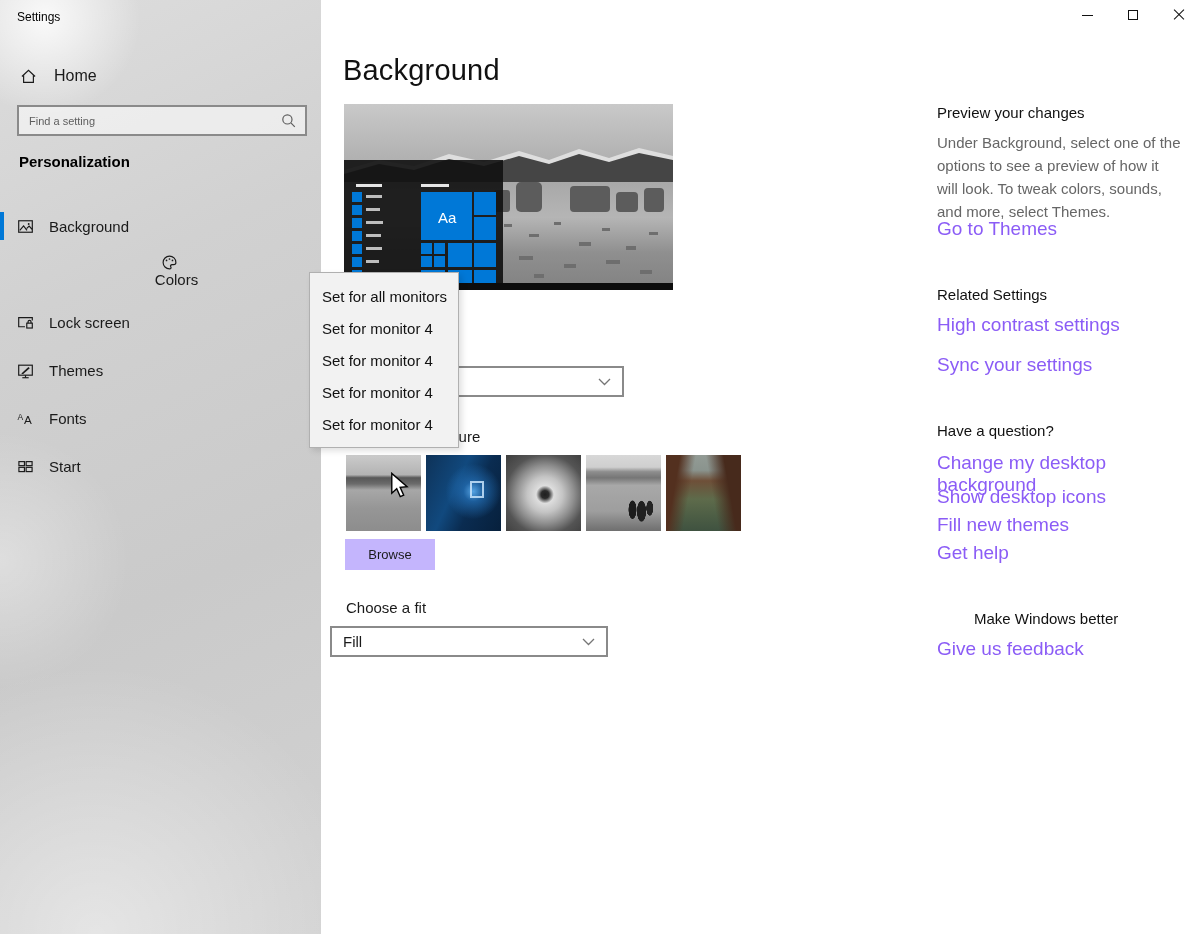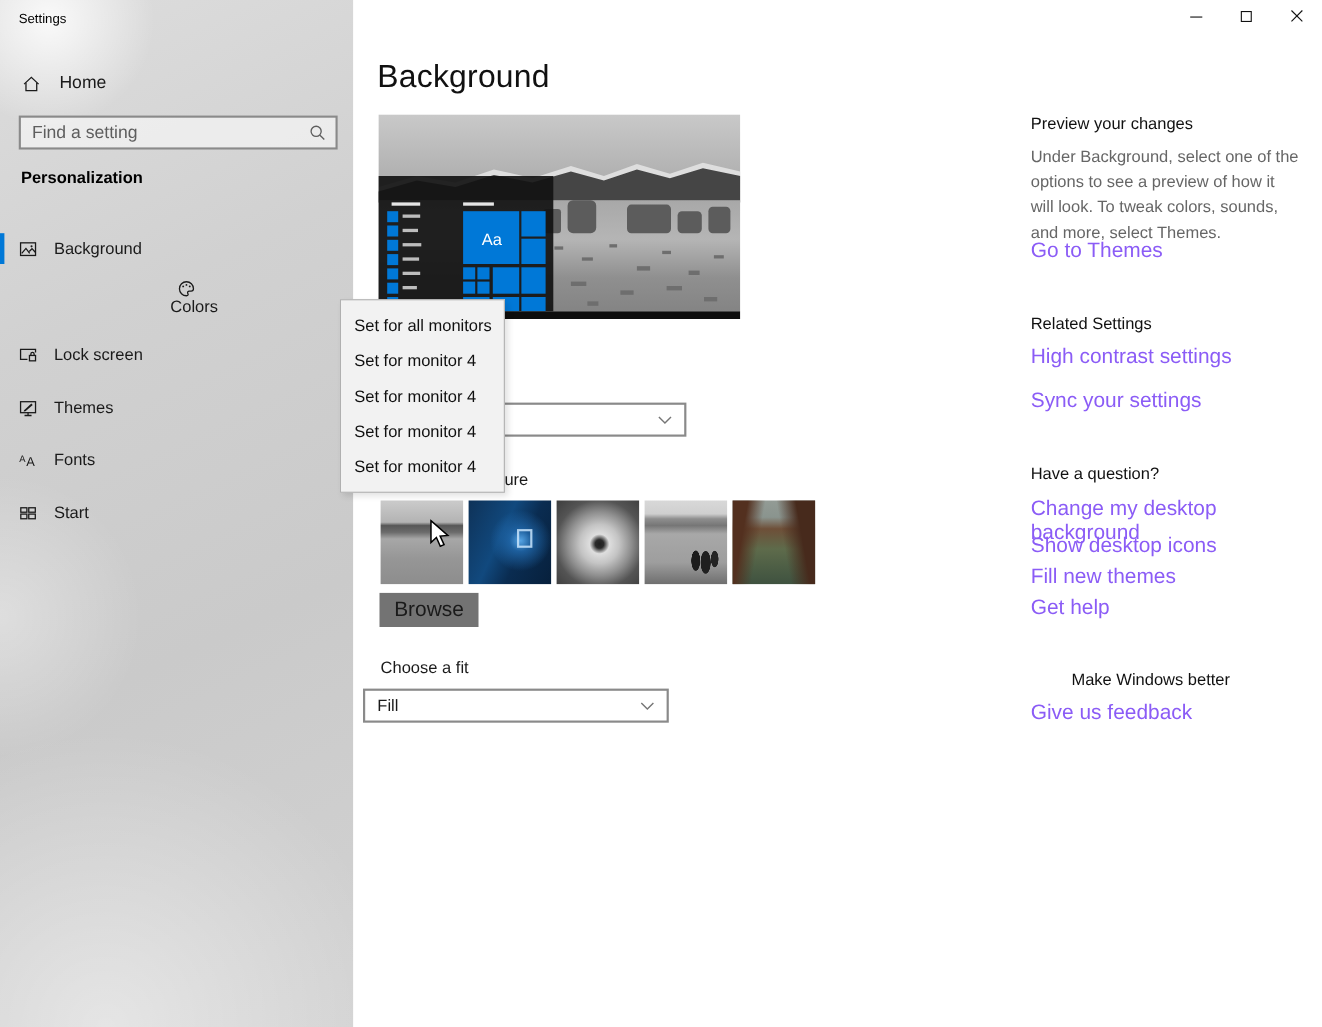--- a/index.html
+++ b/index.html
@@ -19,21 +19,21 @@
   .app-title { position:absolute; left:17px; top:10px; font-size:12px; color:#000; }
   .home-row { position:absolute; left:20px; top:62px; width:280px; height:28px; display:flex; align-items:center; cursor:default; }
   .home-row .label { margin-left:17px; font-size:16px; }
   .search-box {
     position:absolute; left:17px; top:105px; width:290px; height:31px;
     border:2px solid #8a8a8a; background:rgba(255,255,255,0.55);
     display:flex; align-items:center;
   }
   .search-box input {
     flex:1; border:none; outline:none; background:transparent;
-    font-family:"Liberation Sans", sans-serif; font-size:16px; color:#333; padding:0 6px 0 10px;
+    font-family:"Liberation Sans", sans-serif; font-size:11px; color:#333; padding:0 6px 0 10px;
   }
   .search-box input::placeholder { color:#5e5e5e; opacity:1; }
   .search-box .mag { margin-right:9px; display:flex; }
   .section-heading { position:absolute; left:19px; top:153px; font-size:15px; font-weight:bold; color:#000; }
   .nav-item {
     position:absolute; left:0; width:321px; height:40px;
     display:flex; align-items:center; padding-left:17px; cursor:default;
   }
   .nav-item .label { margin-left:15px; font-size:15px; color:#1a1a1a; }
   .nav-item .accent {
@@ -96,22 +96,22 @@
   .thumb-5 {
     background:
       linear-gradient(100deg, #53301f 0%, #53301f 16%, rgba(0,0,0,0) 34%),
       linear-gradient(260deg, #472a1c 0%, #472a1c 20%, rgba(0,0,0,0) 40%),
       linear-gradient(180deg, #939b95 0%, #8a948e 20%, #6e4f38 34%, #5e6b4b 58%, #4d5e45 80%, #3f5240 100%);
   }
   .cursor { position:absolute; left:389px; top:472px; pointer-events:none; }
 
   .browse-btn {
     position:absolute; left:345px; top:539px; width:90px; height:31px;
-    background:#737373; border:none; font-family:"Liberation Sans", sans-serif;
-    font-size:19px; color:#1a1a1a; display:flex; align-items:center; justify-content:center;
+    background:#c4b5fd; border:none; font-family:"Liberation Sans", sans-serif;
+    font-size:13px; color:#1a1a1a; display:flex; align-items:center; justify-content:center;
   }
 
   
   .rp-heading { position:absolute; left:937px; width:250px; font-size:15px; color:#111; }
   .rp-body { position:absolute; left:937px; top:131px; width:246px; font-size:15px; line-height:23px; color:#666; }
   .rp-link { position:absolute; left:937px; width:250px; font-size:19px; color:#8b5cf6; cursor:pointer; text-decoration:none; }
 
   
   .context-menu {
     position:absolute; left:309px; top:272px; width:150px; height:176px;

